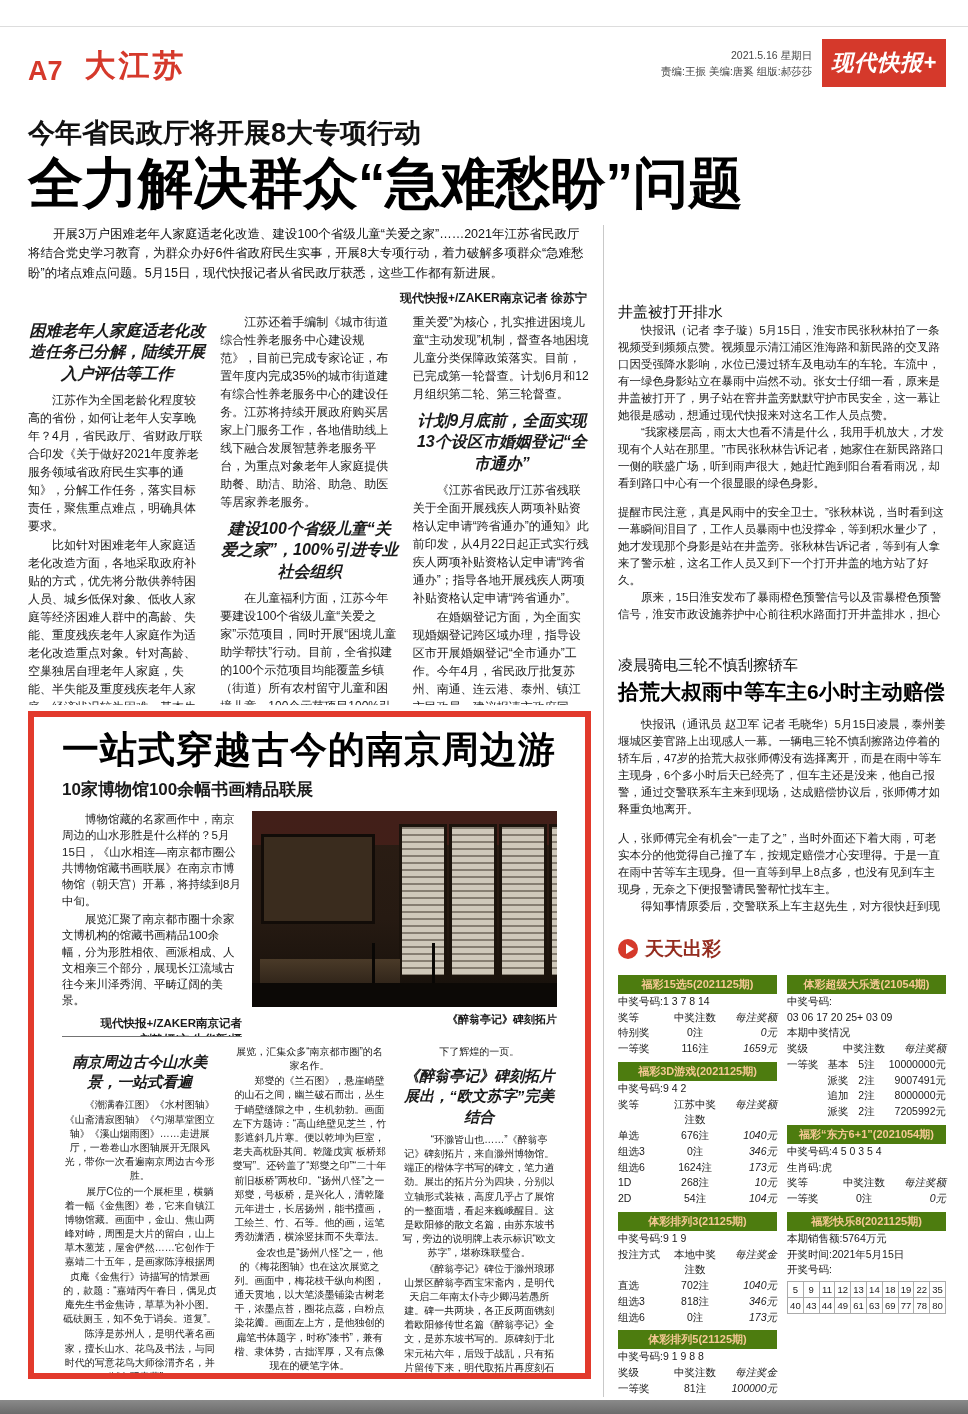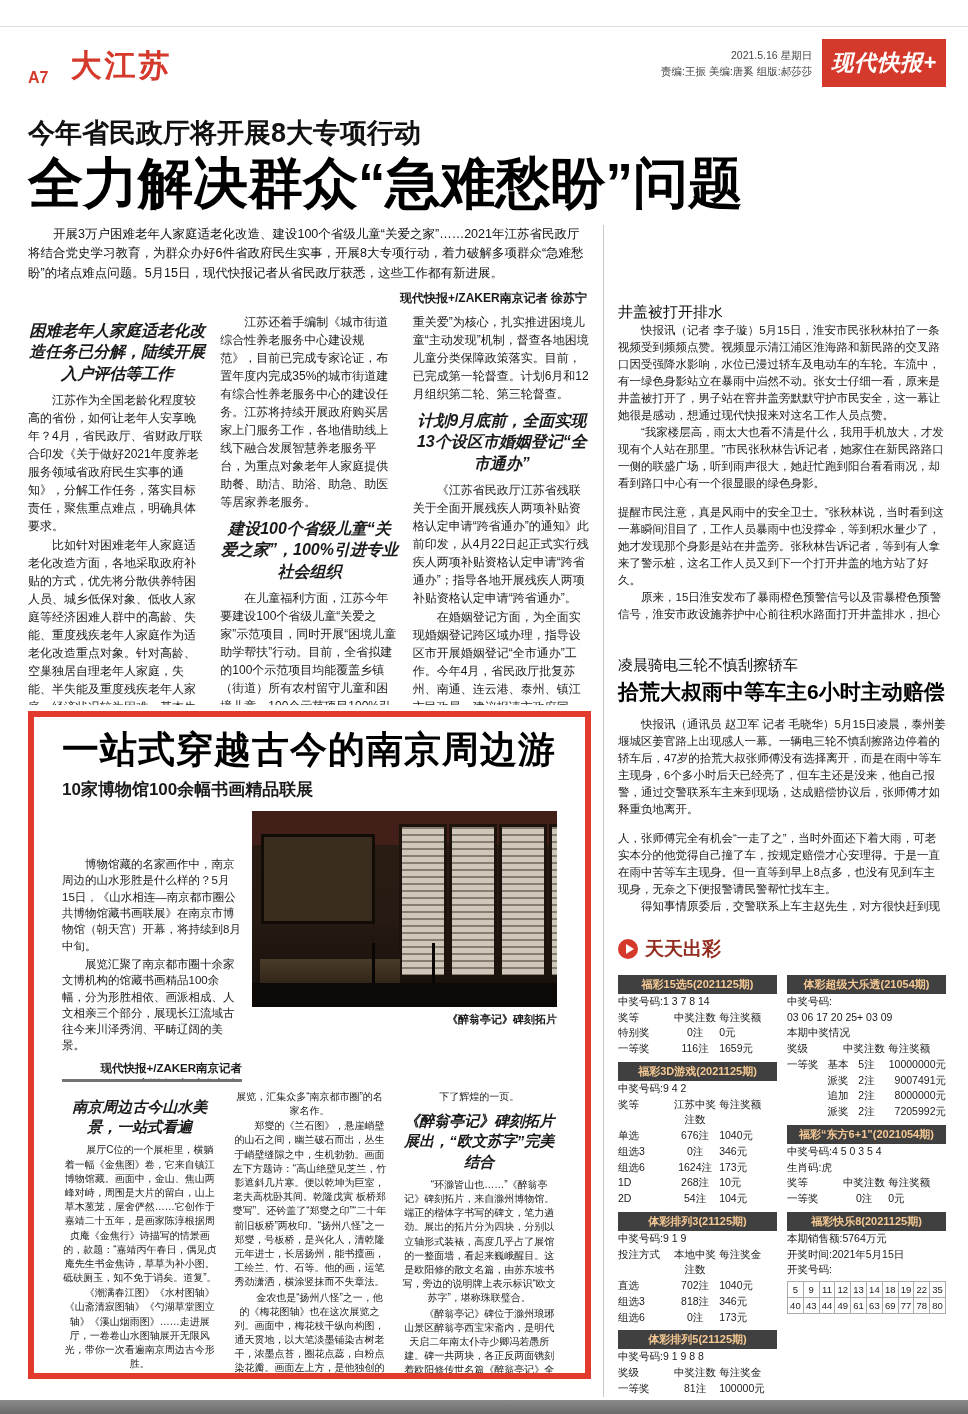--- a/index.html
+++ b/index.html
@@ -6,21 +6,21 @@
   html,body { margin:0; padding:0; background:#e8e8e8; }
   .page {
     width:968px; height:1414px; position:relative; background:#fff;
     font-family:"Liberation Sans","DejaVu Sans",sans-serif; color:#1a1a1a;
     overflow:hidden; padding:0 22px 0 28px;
   }
   .top-hairline { border-top:1px solid #ddd; margin:26px -22px 0 -28px; }
 
   
   header { display:flex; align-items:flex-end; margin-top:12px; }
-  .pg-num { color:#d5392b; font-size:16px; font-weight:bold; margin-right:22px; }
+  .pg-num { color:#d5392b; font-size:27px; font-weight:bold; margin-right:22px; }
   .section { color:#d5392b; font-size:31px; font-weight:bold; letter-spacing:3px; }
   .head-right { margin-left:auto; display:flex; align-items:center; gap:10px; }
   .meta { text-align:right; font-size:10.5px; color:#444; line-height:1.55; }
   .masthead { background:#d5392b; color:#fff; font-size:22px; font-weight:bold;
     font-style:italic; padding:9px 9px; letter-spacing:1px; white-space:nowrap; }
 
   
   .kicker { font-size:27px; font-weight:700; margin-top:28px; color:#111; }
   .headline { font-size:55px; font-weight:900; margin:4px 0 0; line-height:1.05; color:#000; }
 
@@ -37,21 +37,21 @@
   .col p { font-size:12px; line-height:1.5; text-indent:2em; margin:0 0 1px; }
   .col p.noindent { text-indent:0; }
   .sub { font-size:16px; font-weight:700; text-align:center; line-height:1.35; margin:7px 0 6px;font-style:italic; }
   .main-cols { height:392px; overflow:hidden; }
 
   
   .red-box { border:6px solid #e23a2c; margin-top:6px; padding:8px 28px 10px; height:668px; overflow:hidden; }
   .rb-headline { font-size:37px; font-weight:900; margin:0 0 3px; letter-spacing:1px; color:#000; }
   .rb-subhead { font-size:17px; font-weight:600; margin:0 0 10px; }
   .rb-top { display:flex; gap:10px; }
-  .rb-intro { width:180px; flex:none; height:226px; overflow:hidden; border-bottom:3px solid #737373;margin-top:45px; }
+  .rb-intro { width:180px; flex:none; height:226px; overflow:hidden; border-bottom:1px solid #737373; }
   .rb-intro p { font-size:11.5px; line-height:1.42; text-indent:2em; margin:0 0 2px; }
   .rb-byline { text-align:right; font-weight:600; font-size:11.5px; margin-top:6px; line-height:1.45; }
   .rb-photo-wrap { flex:1; min-width:0; }
   .photo { height:196px; position:relative; overflow:hidden;
     background:linear-gradient(180deg,#2b1d14 0%,#261a12 55%,#140f0a 100%); }
   .photo .wall { position:absolute; left:0; top:0; right:0; height:34px; background:#47201a; opacity:.85; }
   .photo .floor { position:absolute; left:0; right:0; bottom:0; height:24px; background:#0c0906; }
   .photo .scroll { position:absolute; top:16px; width:42px; height:148px; background:
       repeating-linear-gradient(180deg, rgba(45,35,25,.45) 0 2px, transparent 2px 7px), #cfc8ba;
     box-shadow:0 0 0 3px #1b130c; }
@@ -77,27 +77,27 @@
   .gap-article { margin-top:36px; }
 
   
   .lottery { margin-top:20px; }
   .sec-title { display:flex; align-items:center; gap:7px; font-size:19px; font-weight:800; color:#942c1f; }
   .play-icon { width:20px; height:20px; border-radius:50%; background:#d5392b; position:relative; flex:none; }
   .play-icon::after { content:""; position:absolute; left:8px; top:5px;
     border-left:8px solid #fff; border-top:5px solid transparent; border-bottom:5px solid transparent; }
   .lot-cols { display:flex; gap:10px; margin-top:8px; }
   .lot-col { flex:1; min-width:0; }
-  .lot-head { background:#404040; color:#f6c994; font-size:11px; font-weight:700; text-align:center;
+  .lot-head { background:#4d7c0f; color:#f6c994; font-size:11px; font-weight:700; text-align:center;
     padding:2px 0; margin-top:5px; }
   .lot-line { font-size:10.5px; line-height:1.5; }
   .lot-row { display:flex; font-size:10.5px; line-height:1.5; }
   .lot-row span:nth-child(1) { flex:1.1; text-align:left; }
   .lot-row span:nth-child(2) { flex:1; text-align:center; }
-  .lot-row span:nth-child(3) { flex:1.2; text-align:left; }
+  .lot-row span:nth-child(3) { flex:1.2; text-align:right;font-style:italic; }
   .lot-row4 { display:flex; font-size:10.5px; line-height:1.5; }
   .lot-row4 span:nth-child(1) { flex:.9; text-align:left; }
   .lot-row4 span:nth-child(2) { flex:.7; text-align:center; }
   .lot-row4 span:nth-child(3) { flex:.7; text-align:center; }
   .lot-row4 span:nth-child(4) { flex:1.6; text-align:right; }
   .kl8-grid { display:grid; grid-template-columns:repeat(10,1fr); border-left:1px solid #aaa;
     border-top:1px solid #aaa; margin-top:3px; }
   .kl8-grid span { border-right:1px solid #aaa; border-bottom:1px solid #aaa; text-align:center;
     font-size:9.5px; padding:2px 0; }
   .scan-bar { position:absolute; left:0; right:0; bottom:0; height:14px;
@@ -176,22 +176,22 @@
               <div class="post" style="left:180px"></div>
               <div class="floor"></div>
             </div>
             <div class="photo-caption">《醉翁亭记》碑刻拓片</div>
           </div>
         </div>
 
         <div class="cols3 rb-cols">
           <div class="col">
             <h3 class="sub">南京周边古今山水美景，一站式看遍</h3>
+            <p>《潮满春江图》《水村图轴》《山斋清寂图轴》《勺湖草堂图立轴》《溪山烟雨图》……走进展厅，一卷卷山水图轴展开无限风光，带你一次看遍南京周边古今形胜。</p>
             <p>展厅C位的一个展柜里，横躺着一幅《金焦图》卷，它来自镇江博物馆藏。画面中，金山、焦山两峰对峙，周围是大片的留白，山上草木葱茏，屋舍俨然……它创作于嘉靖二十五年，是画家陈淳根据周贞庵《金焦行》诗描写的情景画的，款题：“嘉靖丙午春日，偶见贞庵先生书金焦诗，草草为补小图。砥砆厕玉，知不免于诮矣。道复”。</p>
-            <p>《潮满春江图》《水村图轴》《山斋清寂图轴》《勺湖草堂图立轴》《溪山烟雨图》……走进展厅，一卷卷山水图轴展开无限风光，带你一次看遍南京周边古今形胜。</p>
             <p>陈淳是苏州人，是明代著名画家，擅长山水、花鸟及书法，与同时代的写意花鸟大师徐渭齐名，并称“白阳青藤”。</p>
 
           </div>
           <div class="col">
             <p class="noindent">展览，汇集众多“南京都市圈”的名家名作。</p>
             <p>郑燮的《兰石图》，悬崖峭壁的山石之间，幽兰破石而出，丛生于峭壁缝隙之中，生机勃勃。画面左下方题诗：“高山绝壁见芝兰，竹影遮斜几片寒。便以乾坤为巨室，老夫高枕卧其间。乾隆戊寅 板桥郑燮写”。还钤盖了“郑燮之印”“二十年前旧板桥”两枚印。“扬州八怪”之一郑燮，号板桥，是兴化人，清乾隆元年进士，长居扬州，能书擅画，工绘兰、竹、石等。他的画，运笔秀劲潇洒，横涂竖抹而不失章法。</p>
             <p>金农也是“扬州八怪”之一，他的《梅花图轴》也在这次展览之列。画面中，梅花枝干纵向构图，通天贯地，以大笔淡墨铺染古树老干，浓墨点苔，圈花点蕊，白粉点染花瓣。画面左上方，是他独创的扁笔书体题字，时称“漆书”，兼有楷、隶体势，古拙浑厚，又有点像现在的硬笔字体。</p>
 
           </div>
           <div class="col">

